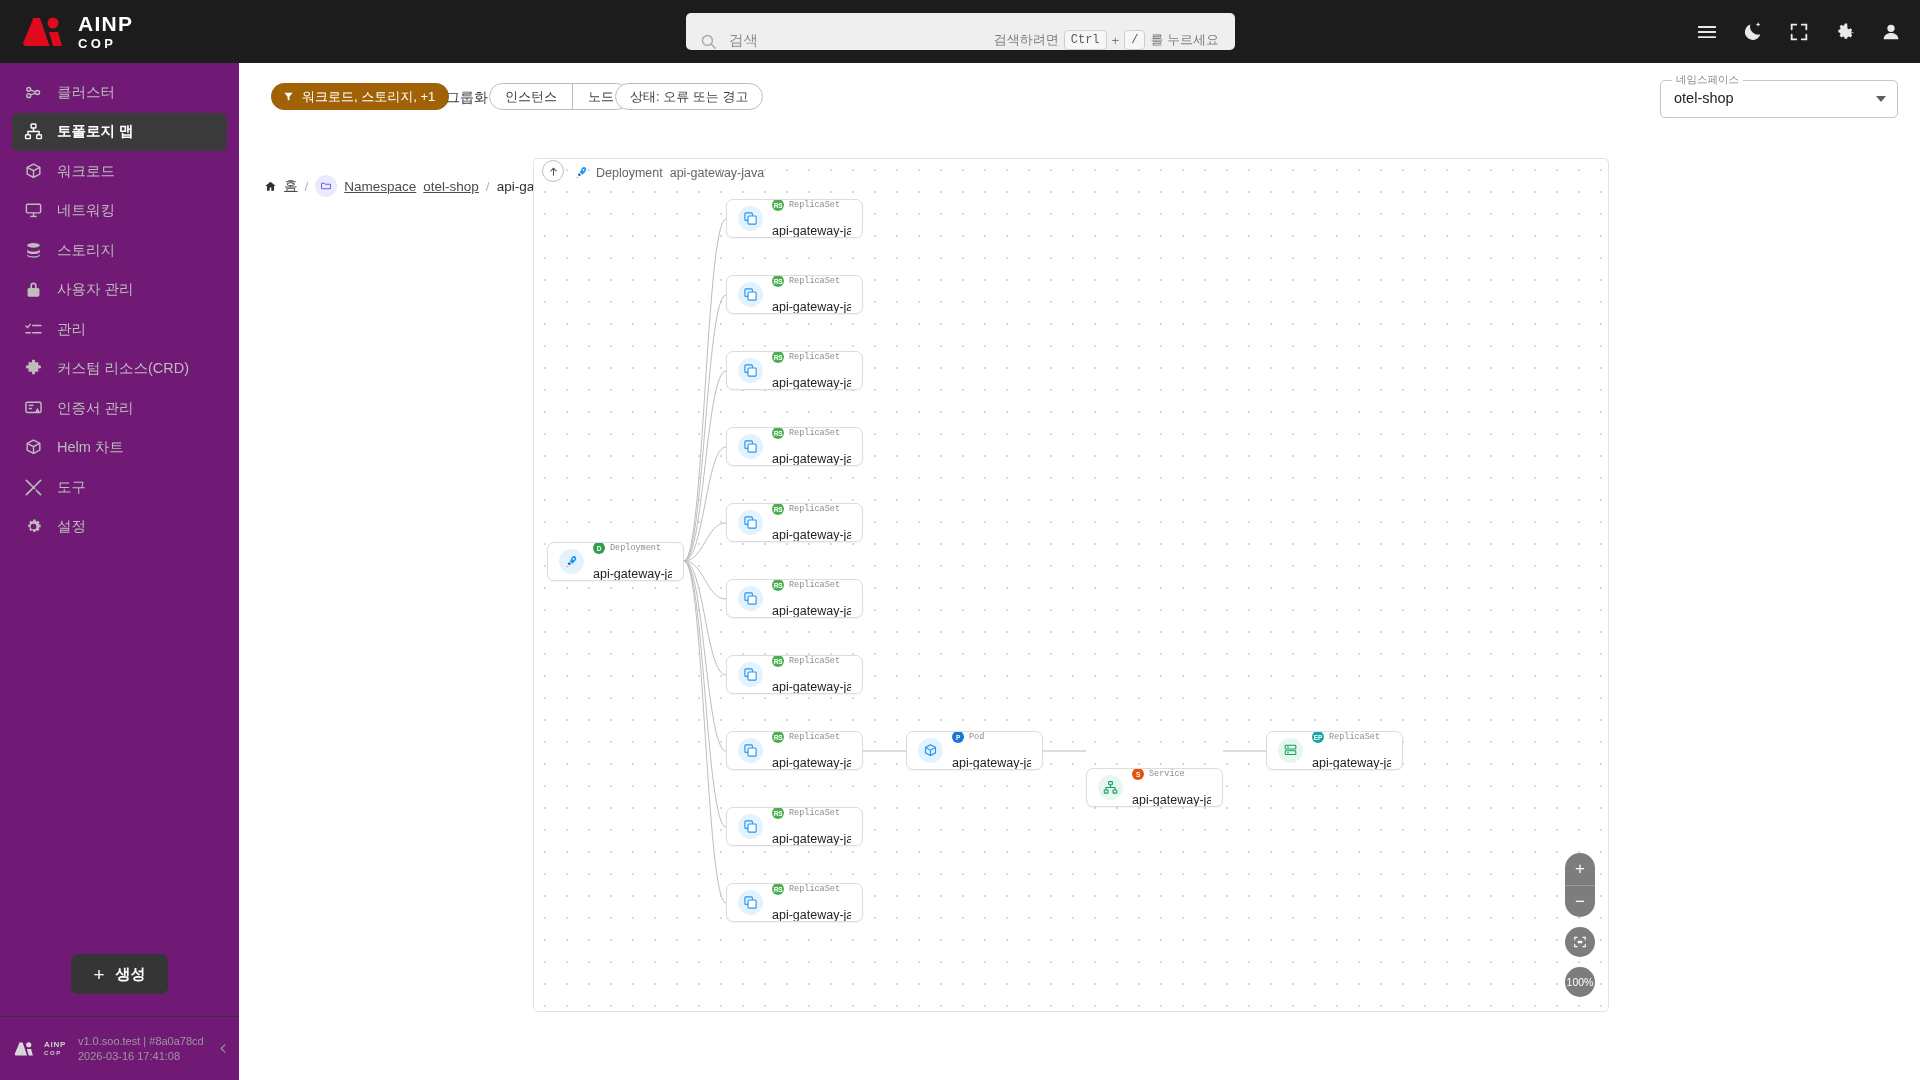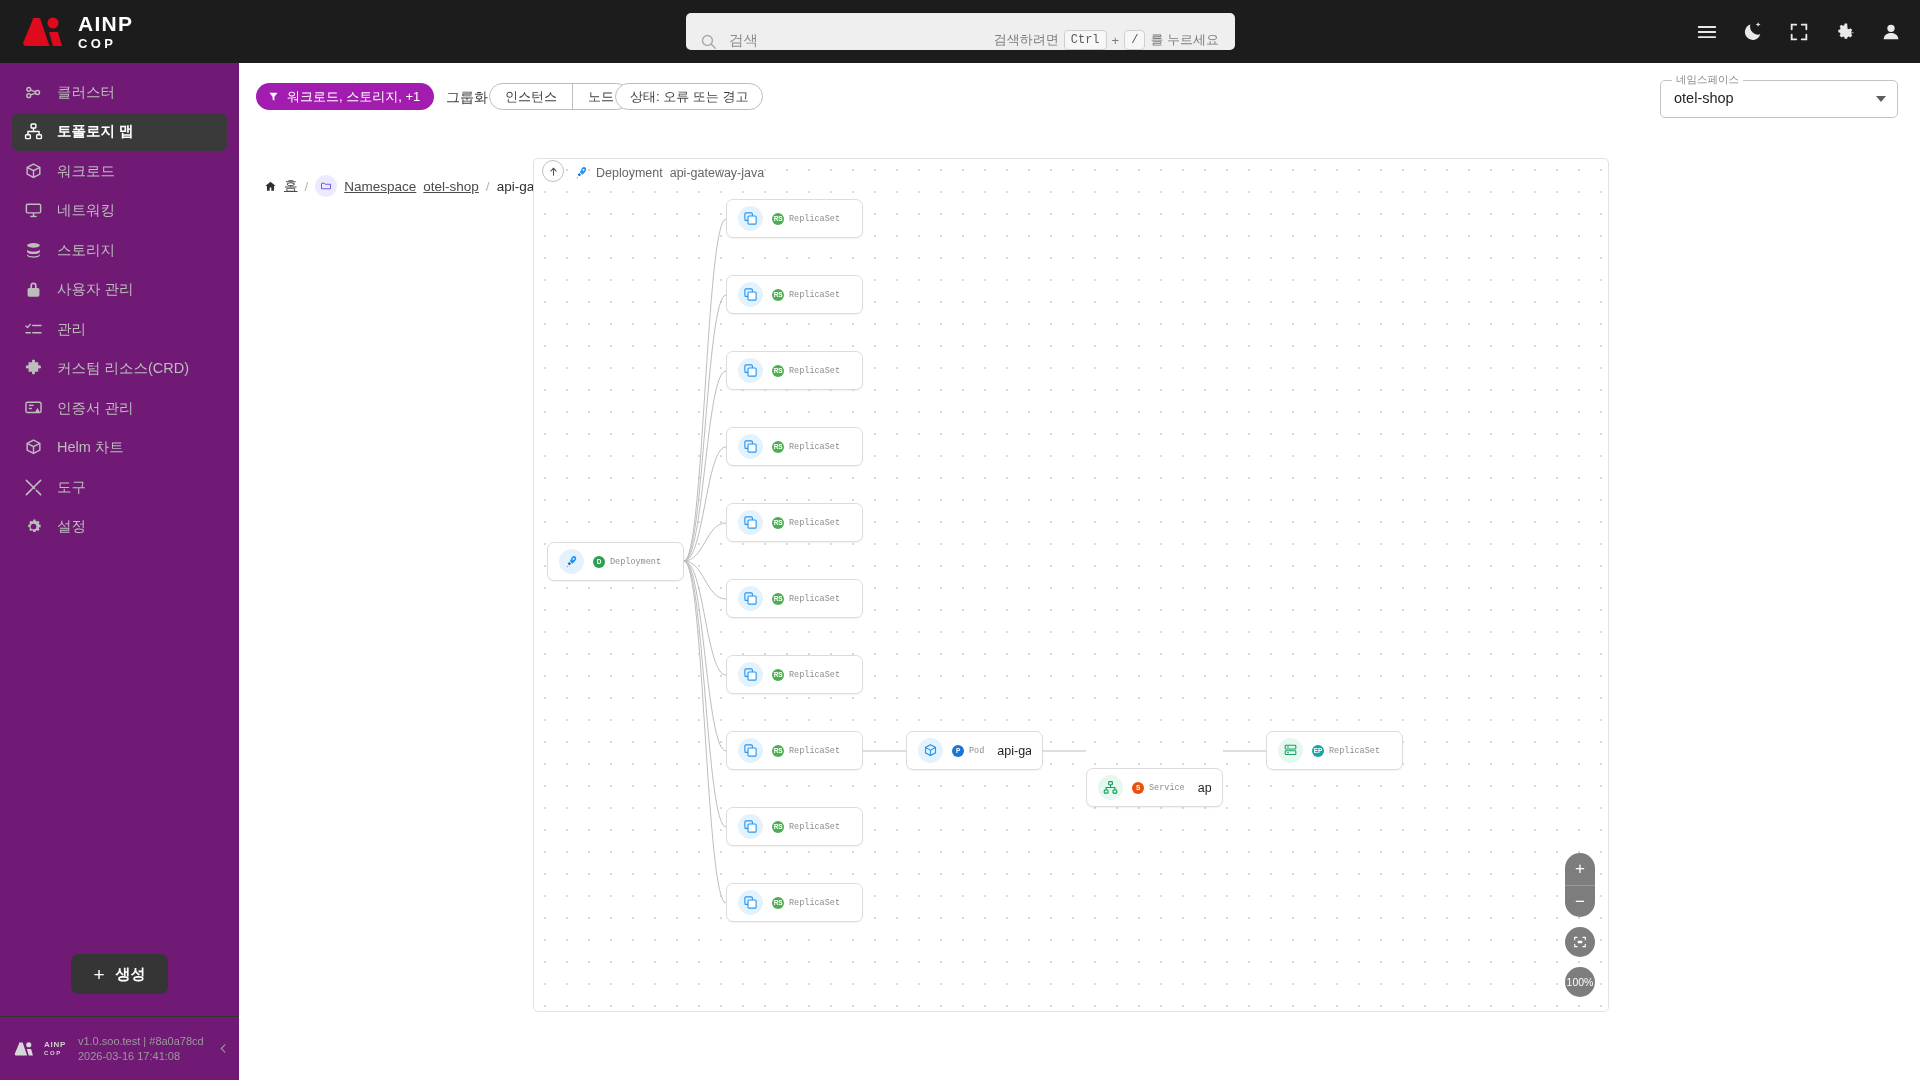--- a/index.html
+++ b/index.html
@@ -77,21 +77,21 @@
   .collapse-chev { position: absolute; right: 10px; top: 26px; color: #9a9a9a; width: 11px; height: 11px; cursor: pointer; }
 
   
   .main { position: absolute; left: 239px; top: 63px; width: 1681px; height: 1017px; background: #fff; }
 
   .toolbar { position: absolute; left: 0; top: 0; width: 1681px; height: 57px; }
   .chip {
     display: inline-flex; align-items: center; height: 27px; border-radius: 14px;
     font-size: 13px; padding: 0 14px; cursor: pointer; white-space: nowrap;
   }
-  .chip-filter { position: absolute; left: 17px; top: 20px; background: #a21caf; color: #fff; gap: 8px; padding-left: 12px; }
+  .chip-filter { position: absolute; left: 32px; top: 20px; background: #a16207; color: #fff; gap: 8px; padding-left: 12px; }
   .funnel { width: 11px; height: 11px; }
   .group-label { position: absolute; left: 207px; top: 26px; font-size: 14px; color: #3c3c3c; }
   .seg { position: absolute; left: 250px; top: 20px; display: flex; height: 27px; border: 1px solid #bdbdbd; border-radius: 14px; overflow: hidden; background: #fff; }
   .seg button {
     font-family: inherit; font-size: 13px; color: #3c3c3c; background: transparent;
     border: 0; padding: 0 15px; cursor: pointer; height: 25px;
   }
   .seg button + button { border-left: 1px solid #bdbdbd; }
   .chip-status { position: absolute; left: 376px; top: 20px; border: 1px solid #bdbdbd; color: #3c3c3c; background: #fff; }
 
@@ -132,21 +132,21 @@
 
   
   .node {
     position: absolute; height: 39px; background: #fff; border: 1px solid #dcdcdc;
     border-radius: 7px; display: flex; align-items: center; gap: 9px;
     padding: 0 11px; cursor: pointer; box-shadow: 0 1px 1.5px rgba(0,0,0,.05);
     overflow: hidden;
   }
   .node-ico { width: 25px; height: 25px; border-radius: 50%; flex: 0 0 25px; display: flex; align-items: center; justify-content: center; }
   .node-ico svg { width: 15px; height: 15px; }
-  .node-body { display: flex; flex-direction: row; gap: 13px; min-width: 0; overflow: hidden; }
+  .node-body { display: flex; flex-direction: column; gap: 13px; min-width: 0; overflow: hidden; }
   .node-kind { display: flex; align-items: center; gap: 5px; }
   .badge {
     width: 12px; height: 12px; border-radius: 50%; color: #fff; font-size: 6.5px;
     font-weight: 700; display: inline-flex; align-items: center; justify-content: center;
     flex: 0 0 12px; letter-spacing: -.2px;
   }
   .kind-text { font-size: 8.5px; color: #8c8c8c; font-family: "Liberation Mono","DejaVu Sans Mono", monospace; white-space: nowrap; }
   .node-name { font-size: 12.5px; color: #1f1f1f; white-space: nowrap; }
 
   .node-rs { width: 137px; }

